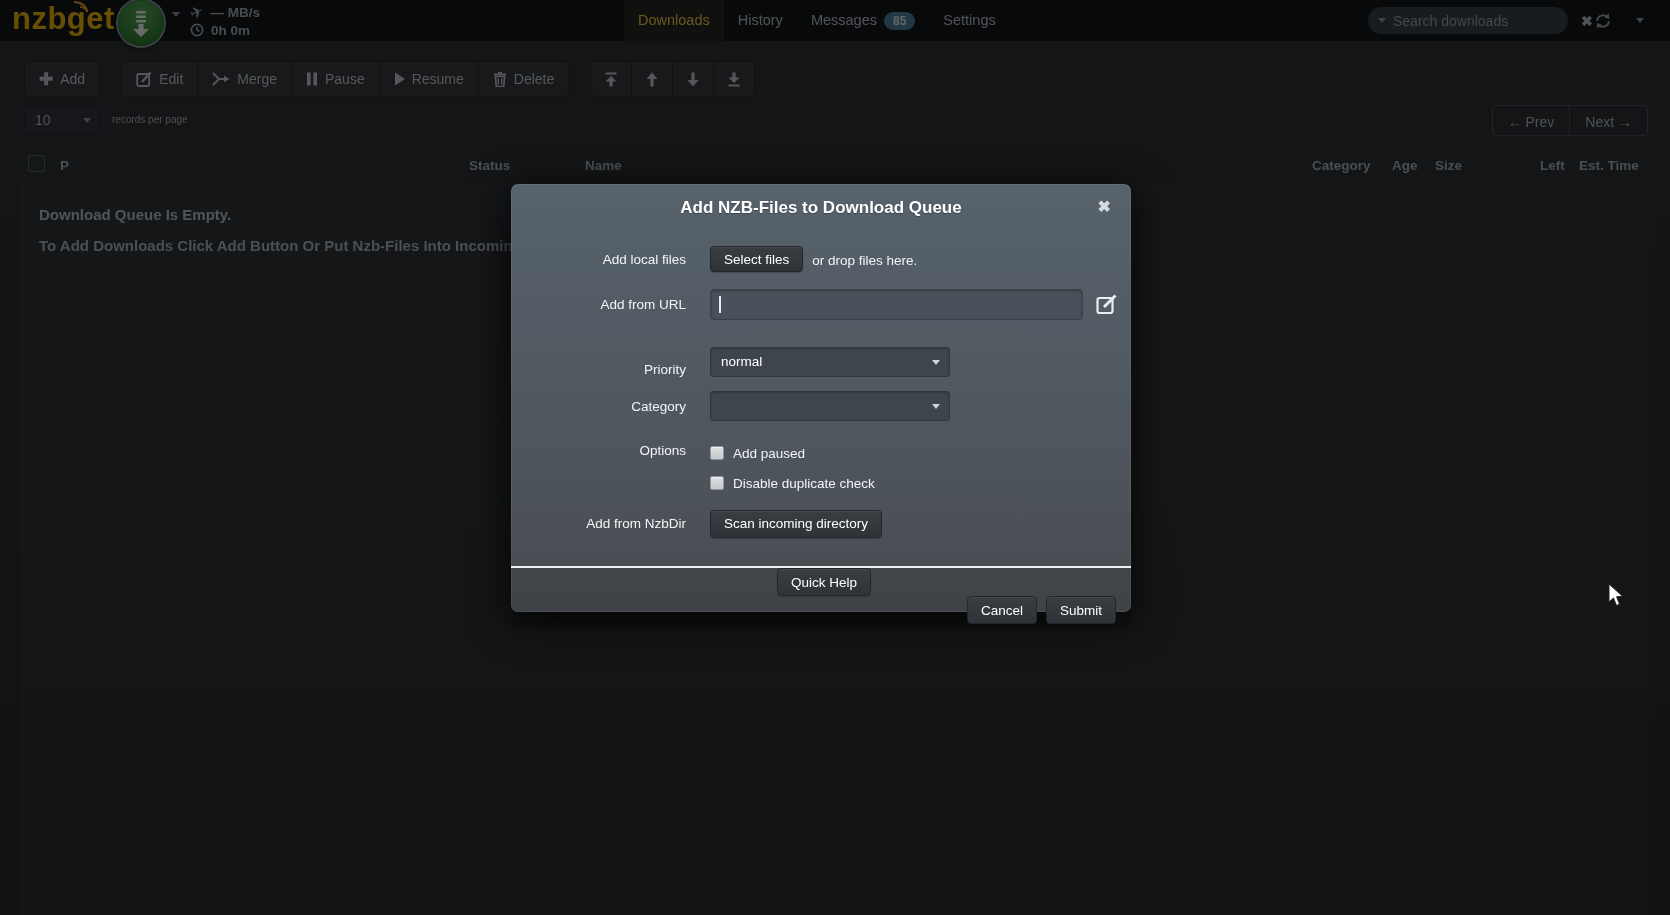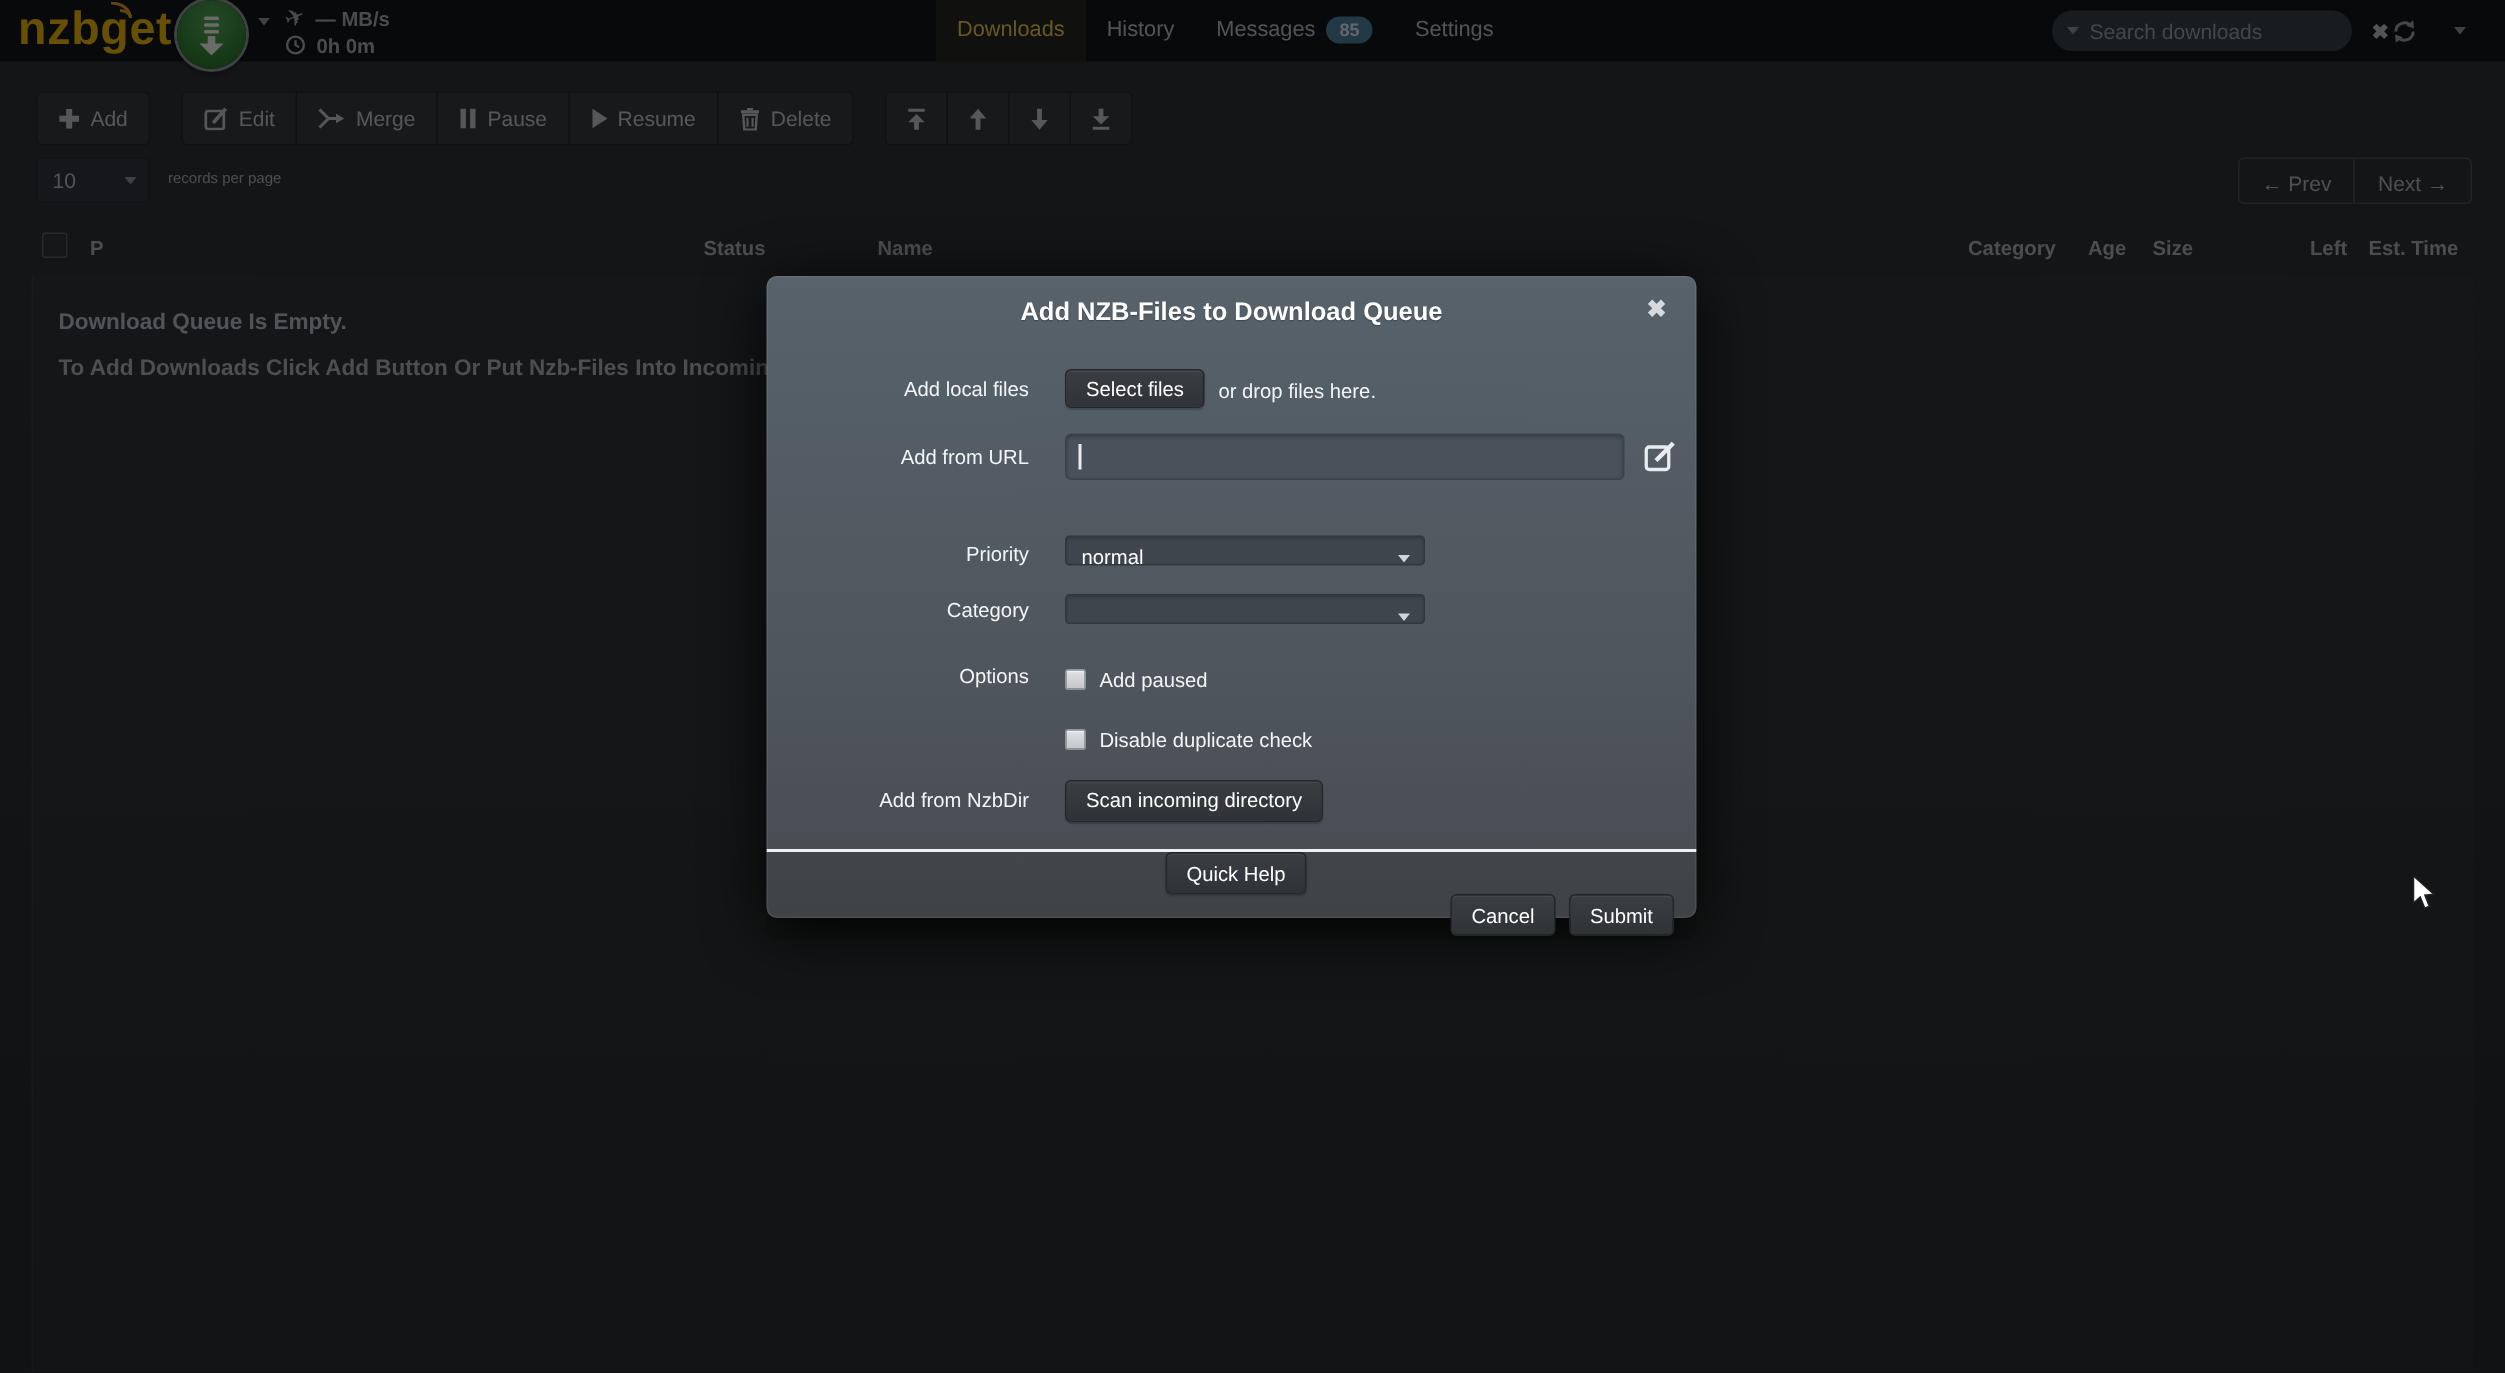--- a/index.html
+++ b/index.html
@@ -106,26 +106,26 @@
   .text-caret { position:absolute; left:9px; top:7px; width:1.5px; height:17px; background:#e8ecef; }
   .url-edit { margin-left:13px; color:#e9edf0; cursor:pointer; display:flex; }
   .row-local { margin-top:15px; height:26px; }
   .mbtn { display:inline-flex; align-items:center; justify-content:center; height:27px; padding:0 13px;
           background:linear-gradient(#3a3e42, #2f3337); border:1px solid #24272a; border-radius:4px;
           color:#ffffff; font-size:13.5px; cursor:pointer;
           box-shadow:inset 0 1px 0 rgba(255,255,255,0.06), 0 1px 1px rgba(0,0,0,0.2); }
   .drop-hint { margin-left:9px; margin-top:3px; }
   .row-priority { margin-top:27px; height:30px;align-items:flex-end; }
   .row-category { margin-top:14px; height:30px; }
-  .mselect { position:relative; width:240px; height:20px; background:#3e454c; border:1px solid #30373d;
+  .mselect { position:relative; width:240px; height:30px; background:#3e454c; border:1px solid #30373d;
           border-radius:3px; color:#ffffff; line-height:28px; padding-left:10px; cursor:pointer;
           box-shadow:inset 0 1px 2px rgba(0,0,0,0.2); }
   .mselect .caret { position:absolute; right:9px; top:12px; color:#cfd4d8; }
   .row-options { margin-top:22px; align-items:flex-start; }
-  .opt-lines { display:flex; flex-direction:column; gap:20px;text-align:center; }
+  .opt-lines { display:flex; flex-direction:column; gap:10px;text-align:center; }
   .opt-line { display:flex; align-items:center; gap:9px; height:20px; cursor:pointer; }
   .checkbox { width:14px; height:14px; background:linear-gradient(#dfe2e4,#c3c7ca);
           border:1px solid #8f959a; border-radius:2px; box-shadow:inset 0 1px 1px rgba(255,255,255,0.6); }
   .row-nzbdir { margin-top:17px; height:27px; }
   .modal-footer { position:relative; height:61px; border-top:2px solid #eef1f3;
           background:rgba(0,0,0,0.10); border-radius:0 0 7px 7px;
           display:flex; align-items:center; padding:0 15px 0 21px;flex-direction:column; }
   .footer-right { margin-left:auto; display:flex; gap:9px; }
 
   

